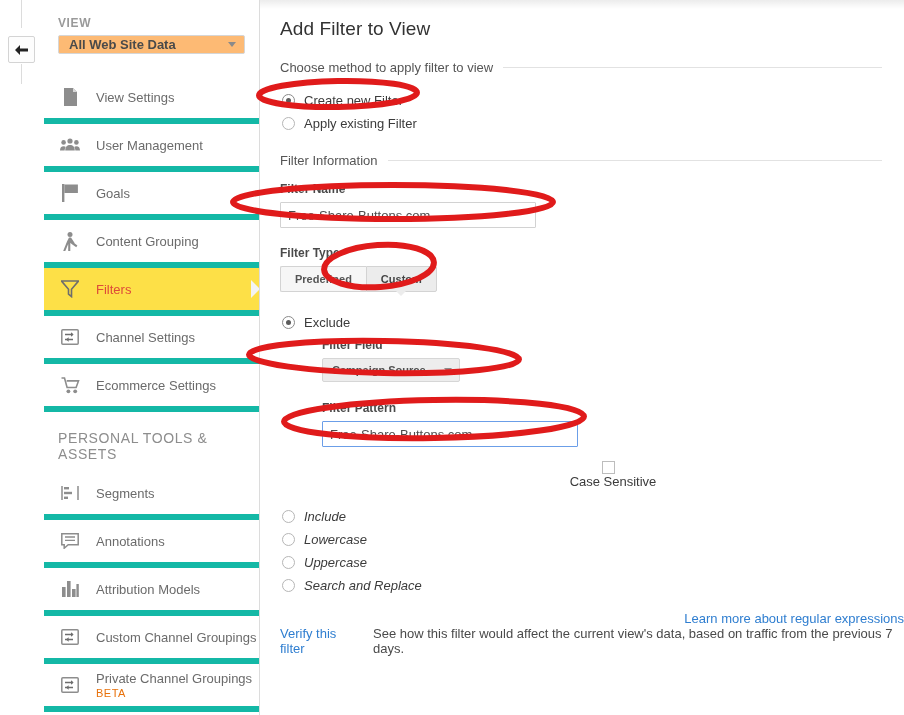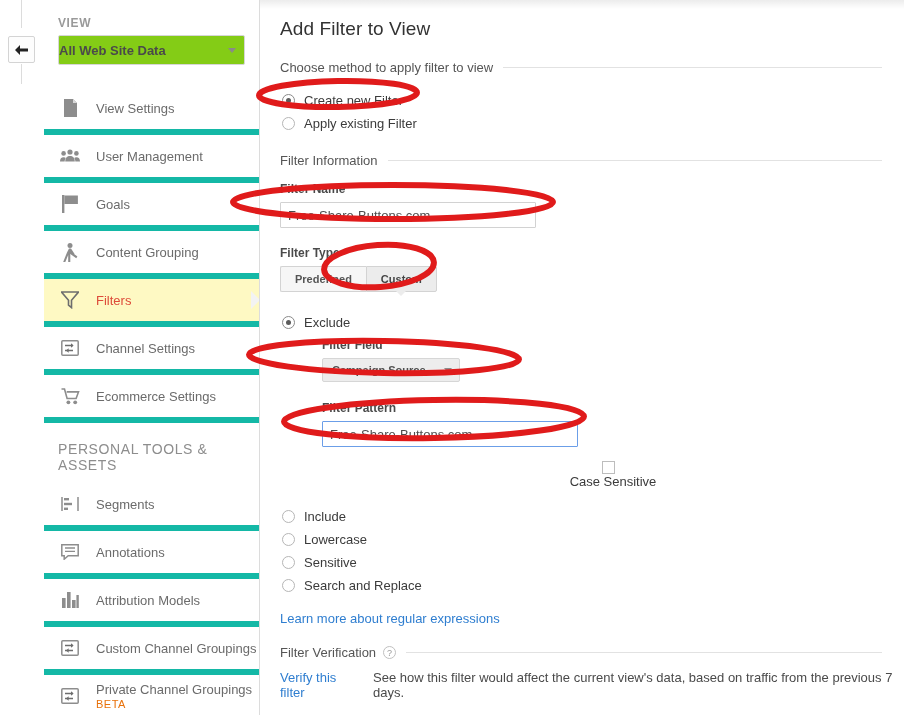--- a/index.html
+++ b/index.html
@@ -78,27 +78,27 @@
   }
   .view-label {
     font-size: 12px;
     letter-spacing: .6px;
     color: #9a9a9a;
     padding: 16px 0 5px 14px;
     font-weight: bold;
   }
   .view-select {
     margin: 0 14px 0 14px;
-    height: 30px;
+    height: 19px;
     border: 1px solid #d6d6d6;
     border-radius: 2px;
-    background: #84cc16;
-    display: flex;
-    align-items: center;
-    padding: 0 8px 0 0;
+    background: #fdba74;
+    display: flex;
+    align-items: center;
+    padding: 0 8px 0 10px;
     box-sizing: border-box;
     cursor: pointer;
     justify-content: space-between;
   }
   .view-select .vs-text {
     font-size: 13px;
     font-weight: bold;
     color: #4a4a4a;
   }
   .caret-down {
@@ -133,21 +133,21 @@
     color: #6b6b6b;
   }
   .nav-item .label .beta {
     display: block;
     font-size: 11px;
     color: #e8710a;
     letter-spacing: .5px;
     margin-top: 1px;
   }
   .nav-item.selected {
-    background: #fef9c3;
+    background: #fde047;
   }
   .nav-item.selected .label {
     color: #dd4b39;
   }
   .nav-item.selected::after {
     content: "";
     position: absolute;
     right: -1px;
     top: 50%;
     margin-top: -9px;
@@ -592,49 +592,44 @@
         <div class="field-label" style="margin-top:19px;">Filter Pattern</div>
         <input id="filter-pattern-input" class="txtbox focused" type="text" value="Free-Share-Buttons.com" style="">
 
         <div class="check-row" style="margin-top:14px;flex-direction:column;">
           <span class="checkbox"></span>
           <span class="clabel">Case Sensitive</span>
         </div>
       </div>
 
       
-      <div style="margin-top:16px;margin-left:2px;">
+      <div style="margin-top:16px;margin-left:2px;font-style:italic;">
         <div class="radio-row" style="height:23px;">
           <span class="radio"></span>
           <span class="rlabel">Include</span>
         </div>
         <div class="radio-row" style="height:23px;">
           <span class="radio"></span>
           <span class="rlabel">Lowercase</span>
         </div>
         <div class="radio-row" style="height:23px;">
           <span class="radio"></span>
-          <span class="rlabel">Sensitive</span>
+          <span class="rlabel">Uppercase</span>
         </div>
         <div class="radio-row" style="height:23px;">
           <span class="radio"></span>
           <span class="rlabel">Search and Replace</span>
         </div>
       </div>
 
-      <div style="margin-top:14px;">
+      <div style="margin-top:14px;text-align:right;">
         <a class="link">Learn more about regular expressions</a>
       </div>
 
       
-      <div class="sec-title" style="margin-top:19px;margin-bottom:10px;">
-        <span class="txt">Filter Verification</span>
-        <span class="qmark">?</span>
-        <span class="rule"></span>
-      </div>
 
       <div class="verify-line">
         <a class="link">Verify this filter</a>
         <span class="vtext">See how this filter would affect the current view's data, based on traffic from the previous 7 days.</span>
       </div>
 
     </div>
   </div>
 
   <svg id="annotations" viewBox="0 0 904 715">

